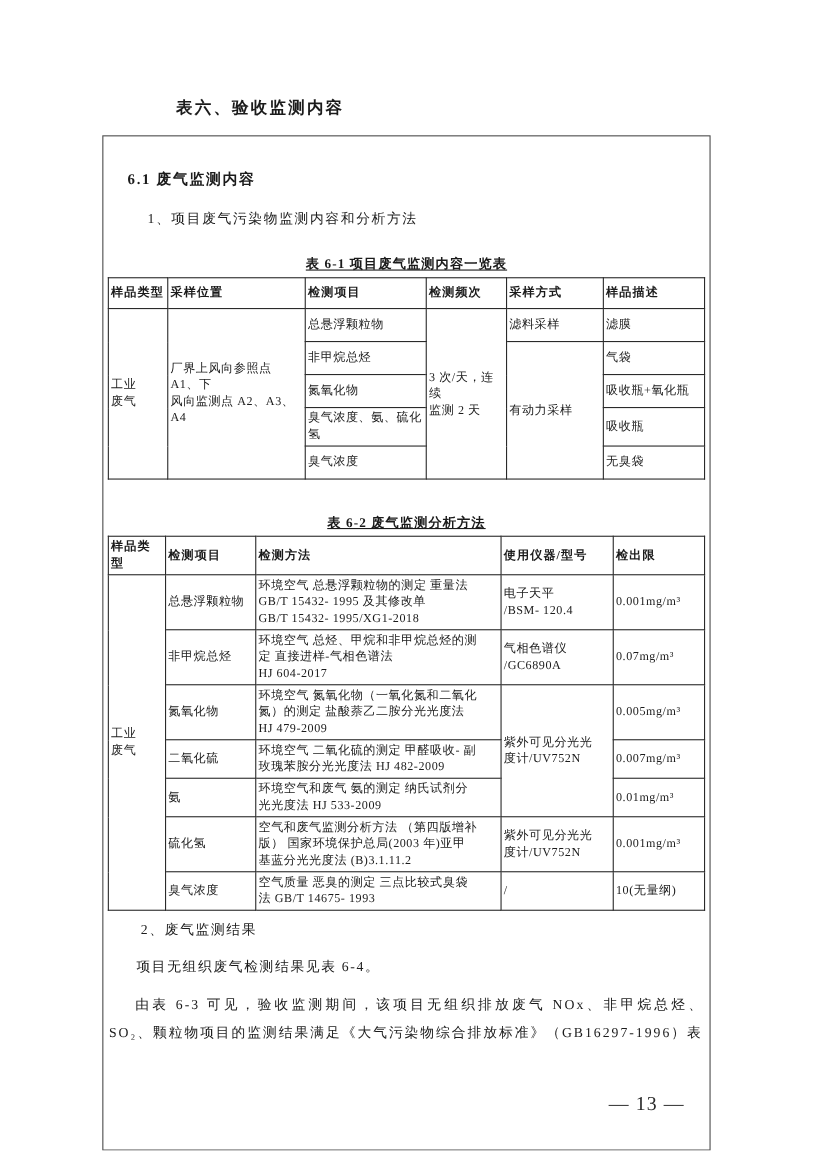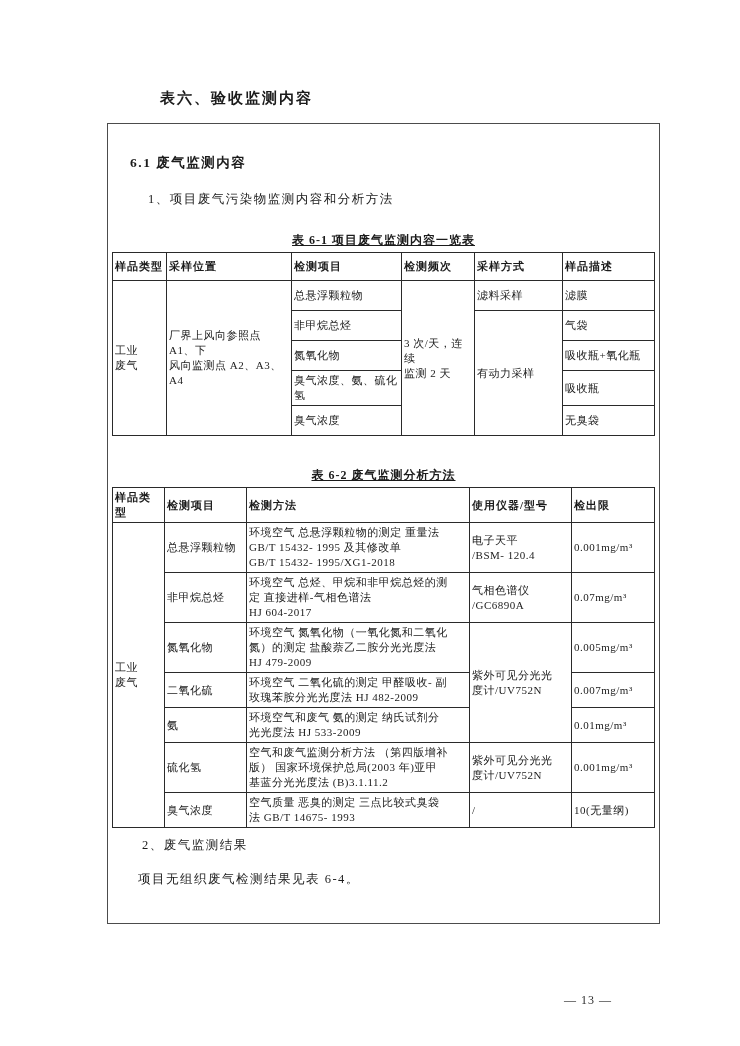--- a/index.html
+++ b/index.html
@@ -6,21 +6,21 @@
   body{
     width:740px;height:1046px;position:relative;
     font-family:"Liberation Serif","DejaVu Serif",serif;
     color:#1b1b1b;
   }
   .page-title{
     position:absolute;left:112px;top:89px;
     font-size:15px;font-weight:bold;letter-spacing:2px;margin-left:48px;
   }
   .outer-box{
-    position:absolute;left:107px;top:123px;width:553px;height:801px;
+    position:absolute;left:93px;top:123px;width:553px;height:923px;
     border:1px solid #4c4c4c;background:#fff;box-sizing:border-box;
   }
   .sec-heading{
     margin:30px 0 0 22px;font-size:13.5px;font-weight:bold;letter-spacing:1.5px;
   }
   .num-item1{margin:19px 0 0 40px;font-size:12.5px;letter-spacing:1.5px;}
   .num-item2{margin:9px 0 0 34px;font-size:12.5px;letter-spacing:1.5px;}
   .tbl-caption{
     margin:24px 0 0 0;text-align:center;font-size:12px;font-weight:bold;letter-spacing:1px;text-decoration:underline;
   }
@@ -38,21 +38,21 @@
   .t1 th{height:23px;}
   .t1 td{height:25px;}
   .t2 th{height:19px;}
   .para-result{margin:17px 0 0 30px;font-size:12.5px;letter-spacing:1.5px;}
   .para-conclusion{
     margin:12px 5px 0 5px;font-size:12.5px;letter-spacing:1.8px;
     text-indent:24px;line-height:26px;text-align:justify;
   }
   .page-num{
     position:absolute;left:548px;top:993px;width:80px;
-    font-size:12px;text-align:center;letter-spacing:1px;color:#2b2b2b;
+    font-size:18px;text-align:center;letter-spacing:1px;color:#2b2b2b;
   }
 </style>
 </head>
 <body>
 
 <div class="page-title">表六、验收监测内容</div>
 
 <div class="outer-box">
 
   <div class="sec-heading">6.1 废气监测内容</div>
@@ -182,16 +182,17 @@
       <td>空气质量 恶臭的测定 三点比较式臭袋
 法 GB/T 14675- 1993</td>
       <td>/</td>
       <td>10(无量纲)</td>
     </tr>
   </tbody>
     </table>
 
   <div class="num-item2">2、废气监测结果</div>
   <div class="para-result">项目无组织废气检测结果见表 6-4。</div>
+  <div class="para-conclusion">由表 6-3 可见，验收监测期间，该项目无组织排放废气 NOx、非甲烷总烃、SO₂、颗粒物项目的监测结果满足《大气污染物综合排放标准》（GB16297-1996）表</div>
 
 </div>
 
 <div class="page-num">— 13 —</div>
 
 </body></html>

